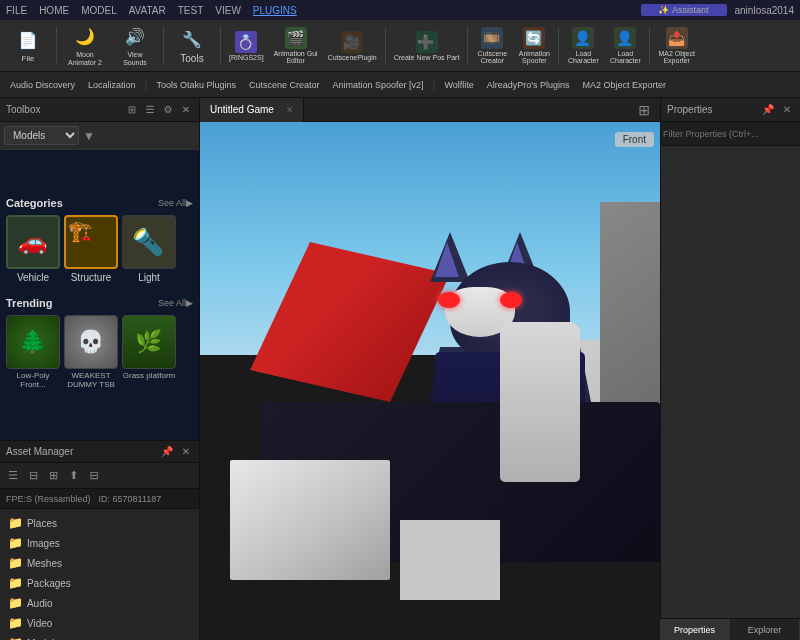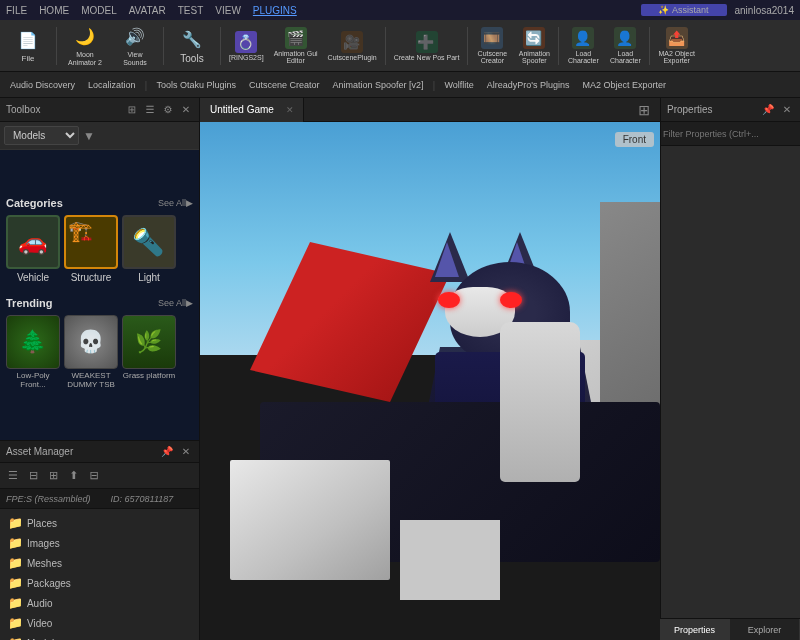--- a/index.html
+++ b/index.html
@@ -59,21 +59,21 @@
     .trend-item { display: flex; flex-direction: column; align-items: center; gap: 2px; cursor: pointer; width: 54px; }
     .trend-thumb { width: 54px; height: 54px; border-radius: 4px; display: flex; align-items: center; justify-content: center; font-size: 22px; background: #333; border: 1px solid #444; }
     .trend-label { font-size: 8px; color: #aaa; text-align: center; word-break: break-word; width: 54px; }
 
     
     #asset-panel { height: 200px; background: #252525; border-top: 1px solid #111; display: flex; flex-direction: column; }
     #asset-header { height: 22px; background: #1e1e1e; display: flex; align-items: center; justify-content: space-between; padding: 0 6px; border-bottom: 1px solid #111; }
     #asset-header span { font-size: 10px; color: #aaa; }
     #asset-toolbar { height: 26px; background: #222; display: flex; align-items: center; padding: 0 4px; gap: 3px; border-bottom: 1px solid #111; }
     .asset-tool { background: transparent; border: none; color: #888; cursor: pointer; font-size: 11px; padding: 2px 4px; border-radius: 2px; }
-    #asset-info { height: 20px; background: #1a1a1a; display: flex; align-items: center; padding: 0 6px; gap: 20px; border-bottom: 1px solid #111; font-style: italic; }
+    #asset-info { height: 20px; background: #1a1a1a; display: flex; align-items: center; padding: 0 6px; gap: 8px; border-bottom: 1px solid #111; }
     #asset-info span { font-size: 9px; color: #888; }
     #asset-tree { flex: 1; overflow-y: auto; padding: 4px 0; }
     #asset-tree::-webkit-scrollbar { width: 4px; }
     #asset-tree::-webkit-scrollbar-thumb { background: #444; }
     .tree-item { display: flex; align-items: center; gap: 4px; padding: 3px 8px; cursor: pointer; font-size: 10px; color: #bbb; }
     .tree-icon { font-size: 12px; }
     .folder-icon { color: #5a8fd4; }
 
     
     #center-panel { flex: 1; background: #1a1a1a; display: flex; flex-direction: column; position: relative; }

